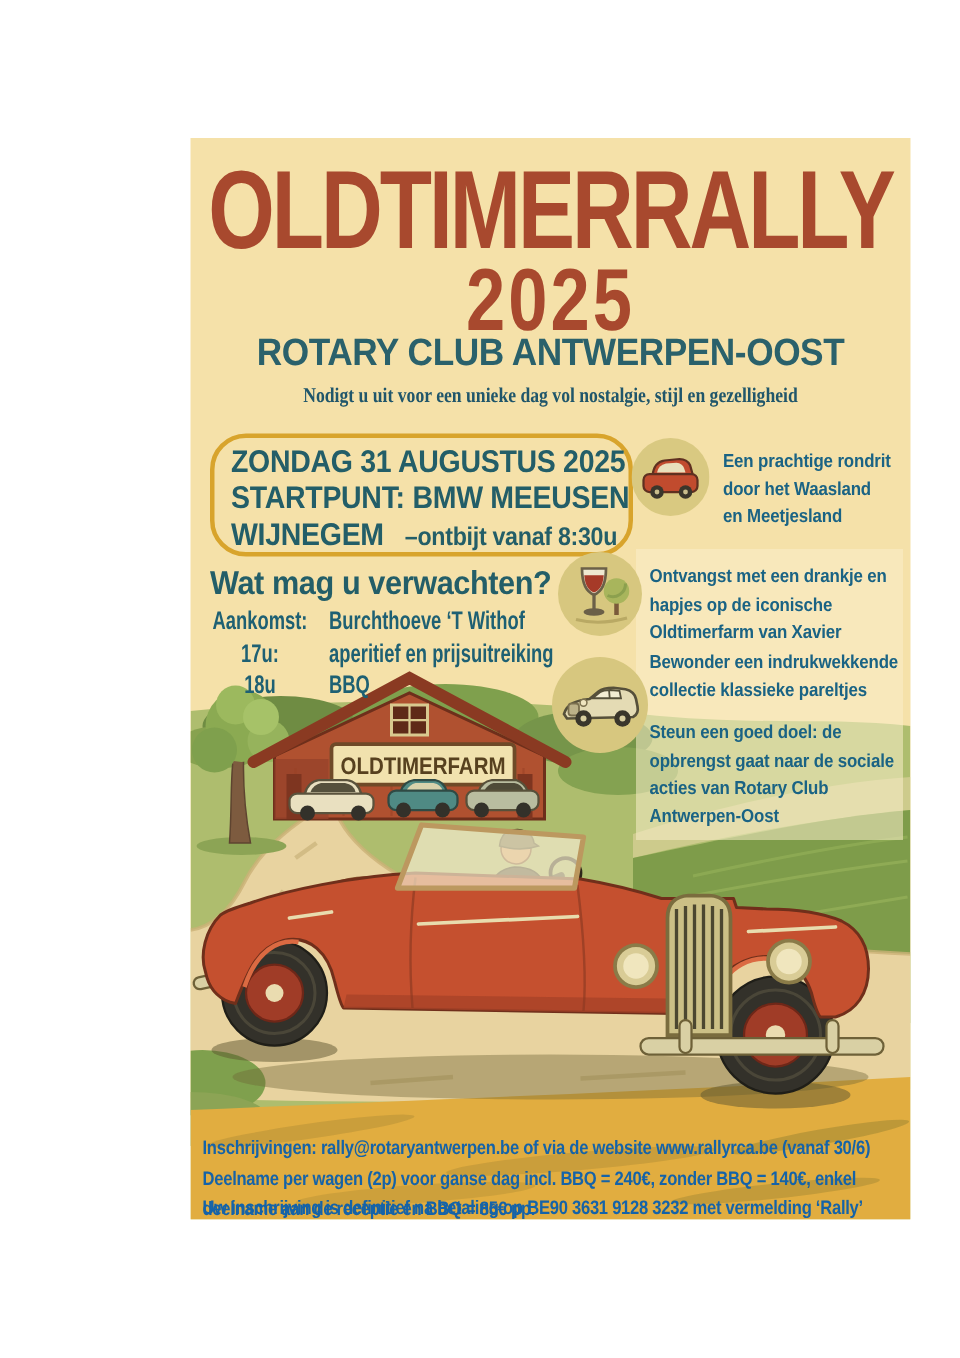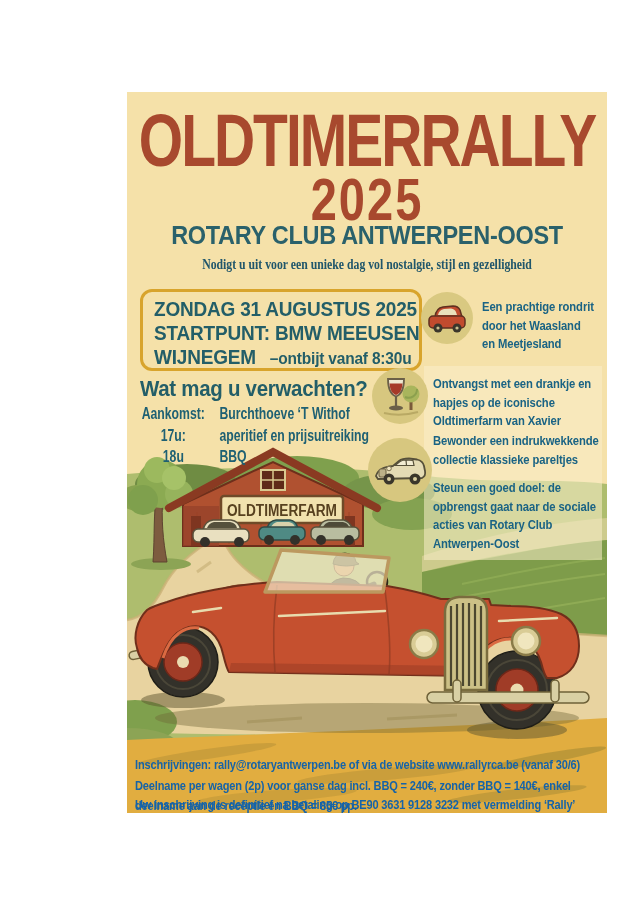--- a/index.html
+++ b/index.html
@@ -18,21 +18,21 @@
           transform:scaleY(1.25);transform-origin:center top;z-index:3;}
   .org{left:0;right:0;top:130px;text-align:center;color:#2A616B;
        font-size:23.5px;font-weight:800;letter-spacing:-0.3px;line-height:1.1;
        transform:scaleY(1.08);transform-origin:center top;white-space:nowrap;z-index:3;}
   .tagline{left:0;right:0;top:165px;text-align:center;color:#20566B;
        font-family:"Liberation Serif",serif;font-size:14px;font-weight:700;
        transform:scaleX(0.84);transform-origin:center top;white-space:nowrap;z-index:3;}
 
   
   .event-box{left:13px;top:197px;width:276px;height:76px;border:3px solid #D8A42C;
-             border-radius:12px;z-index:3;}
+             border-radius:24px;z-index:3;}
   .event-lines{position:absolute;left:11px;top:5px;color:#235E68;font-weight:700;
                font-size:19px;letter-spacing:-0.2px;line-height:22px;white-space:nowrap;
                transform:scaleY(1.1);transform-origin:left top;}
   .event-note{font-size:15.5px;margin-left:14px;}
 
   
   .expect-heading{left:13px;top:284px;color:#235E68;font-size:22px;font-weight:800;
                   letter-spacing:-0.3px;white-space:nowrap;
                   transform:scaleX(0.93);transform-origin:left top;z-index:3;}
   .schedule{left:6px;top:311px;width:420px;color:#1E6073;font-size:17px;font-weight:700;

